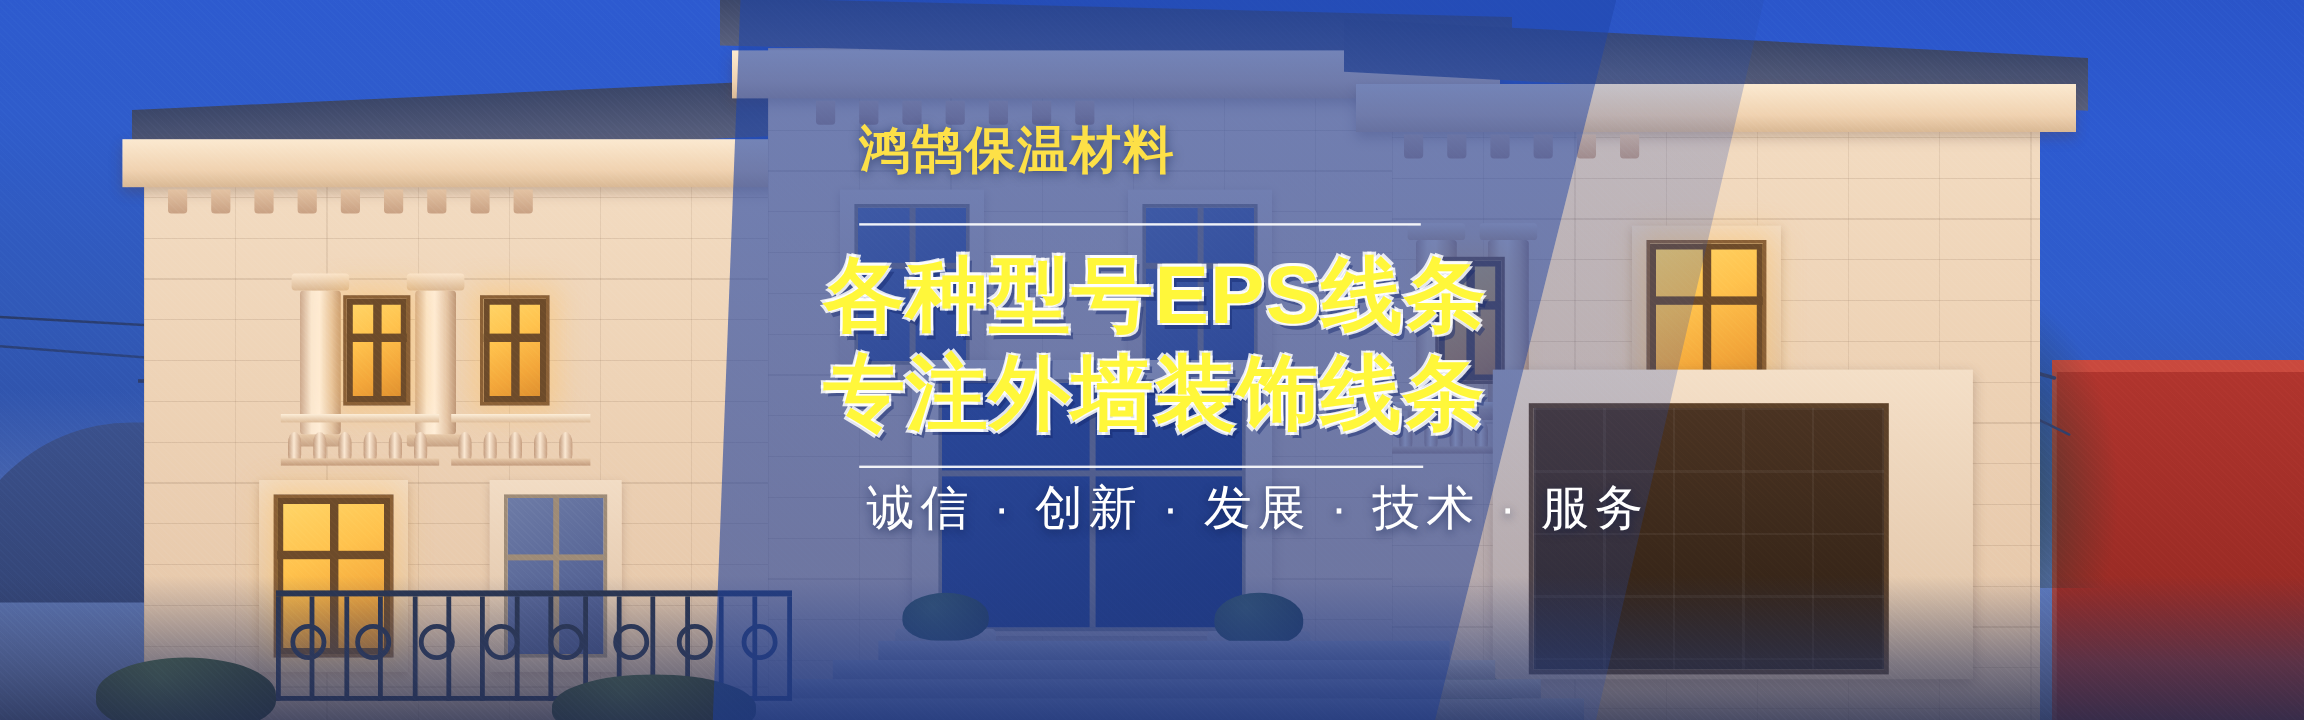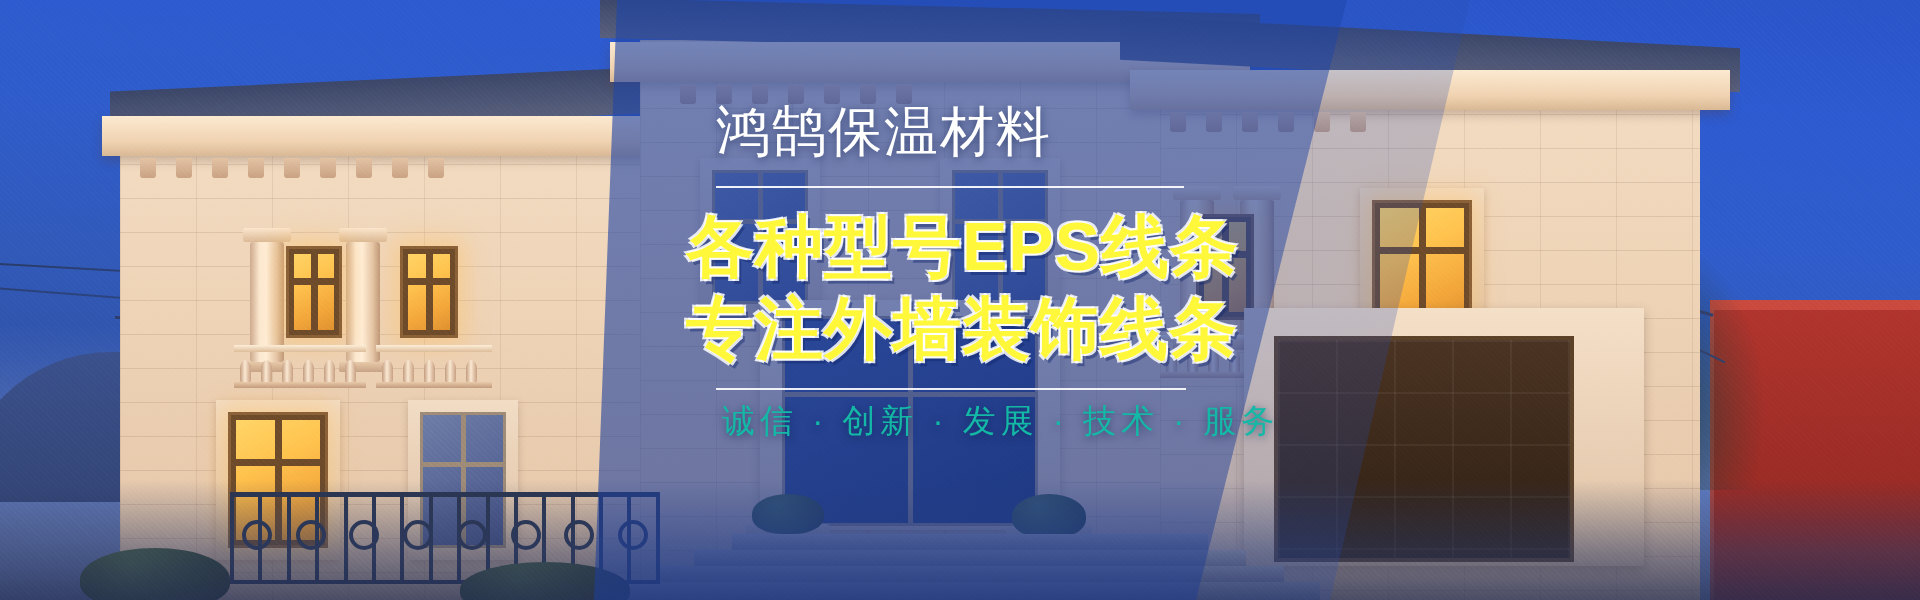--- a/index.html
+++ b/index.html
@@ -187,22 +187,22 @@
   }
   .overlay-shape.lighter{
     background:linear-gradient(120deg,rgba(46,88,190,.30),rgba(32,66,160,.22));
     clip-path:polygon(1196px 600px, 1347px 0, 1470px 0, 1330px 600px);
   }
 
   
   .content{position:absolute;left:0;top:0;width:1920px;height:600px;}
   .brand{
     position:absolute;left:716px;top:104px;
-    color:#ffffff;font-size:54px;line-height:1;letter-spacing:2px;
-    font-weight:400;
+    color:#fde047;font-size:42px;line-height:1;letter-spacing:2px;
+    font-weight:700;
     text-shadow:0 2px 9px rgba(10,25,70,.55);
   }
   .rule-top{
     position:absolute;left:716px;top:186px;width:468px;height:2px;
     background:rgba(255,255,255,.92);
   }
   .headline{
     position:absolute;left:686px;
     color:#fff73a;
     font-size:68px;line-height:76px;font-weight:bold;letter-spacing:1px;
@@ -214,21 +214,21 @@
        4px  5px 0 rgba(20,40,110,.45);
   }
   .headline.l1{top:208px;}
   .headline.l2{top:290px;}
   .rule-bot{
     position:absolute;left:716px;top:388px;width:470px;height:2px;
     background:rgba(255,255,255,.9);
   }
   .tagline{
     position:absolute;left:722px;top:404px;
-    color:#14b8a6;font-size:33px;line-height:1;letter-spacing:5px;
+    color:#ffffff;font-size:40px;line-height:1;letter-spacing:5px;
     text-shadow:0 2px 8px rgba(10,25,70,.6);
   }
 </style>
 </head>
 <body>
 
 <div class="banner">
 
   <div class="photo">
 

